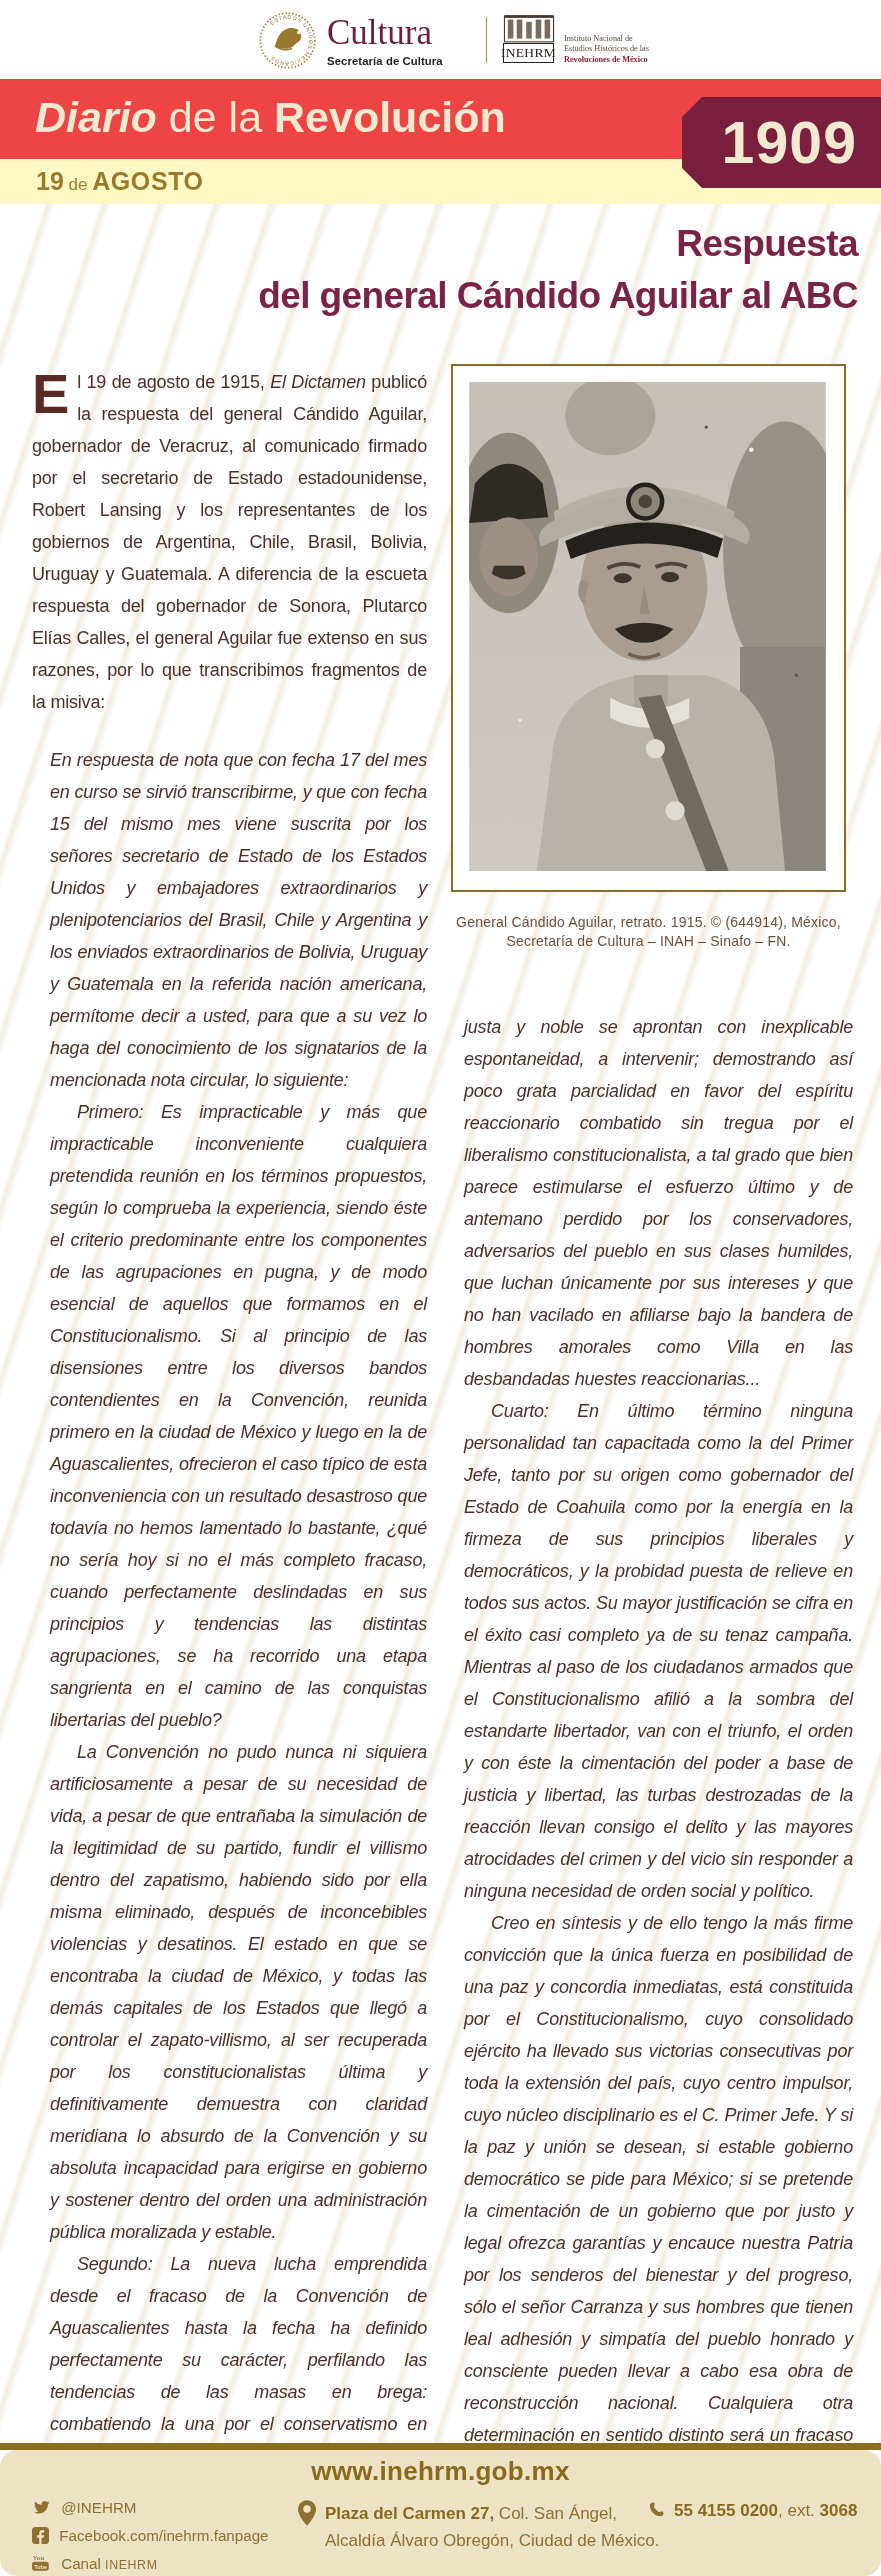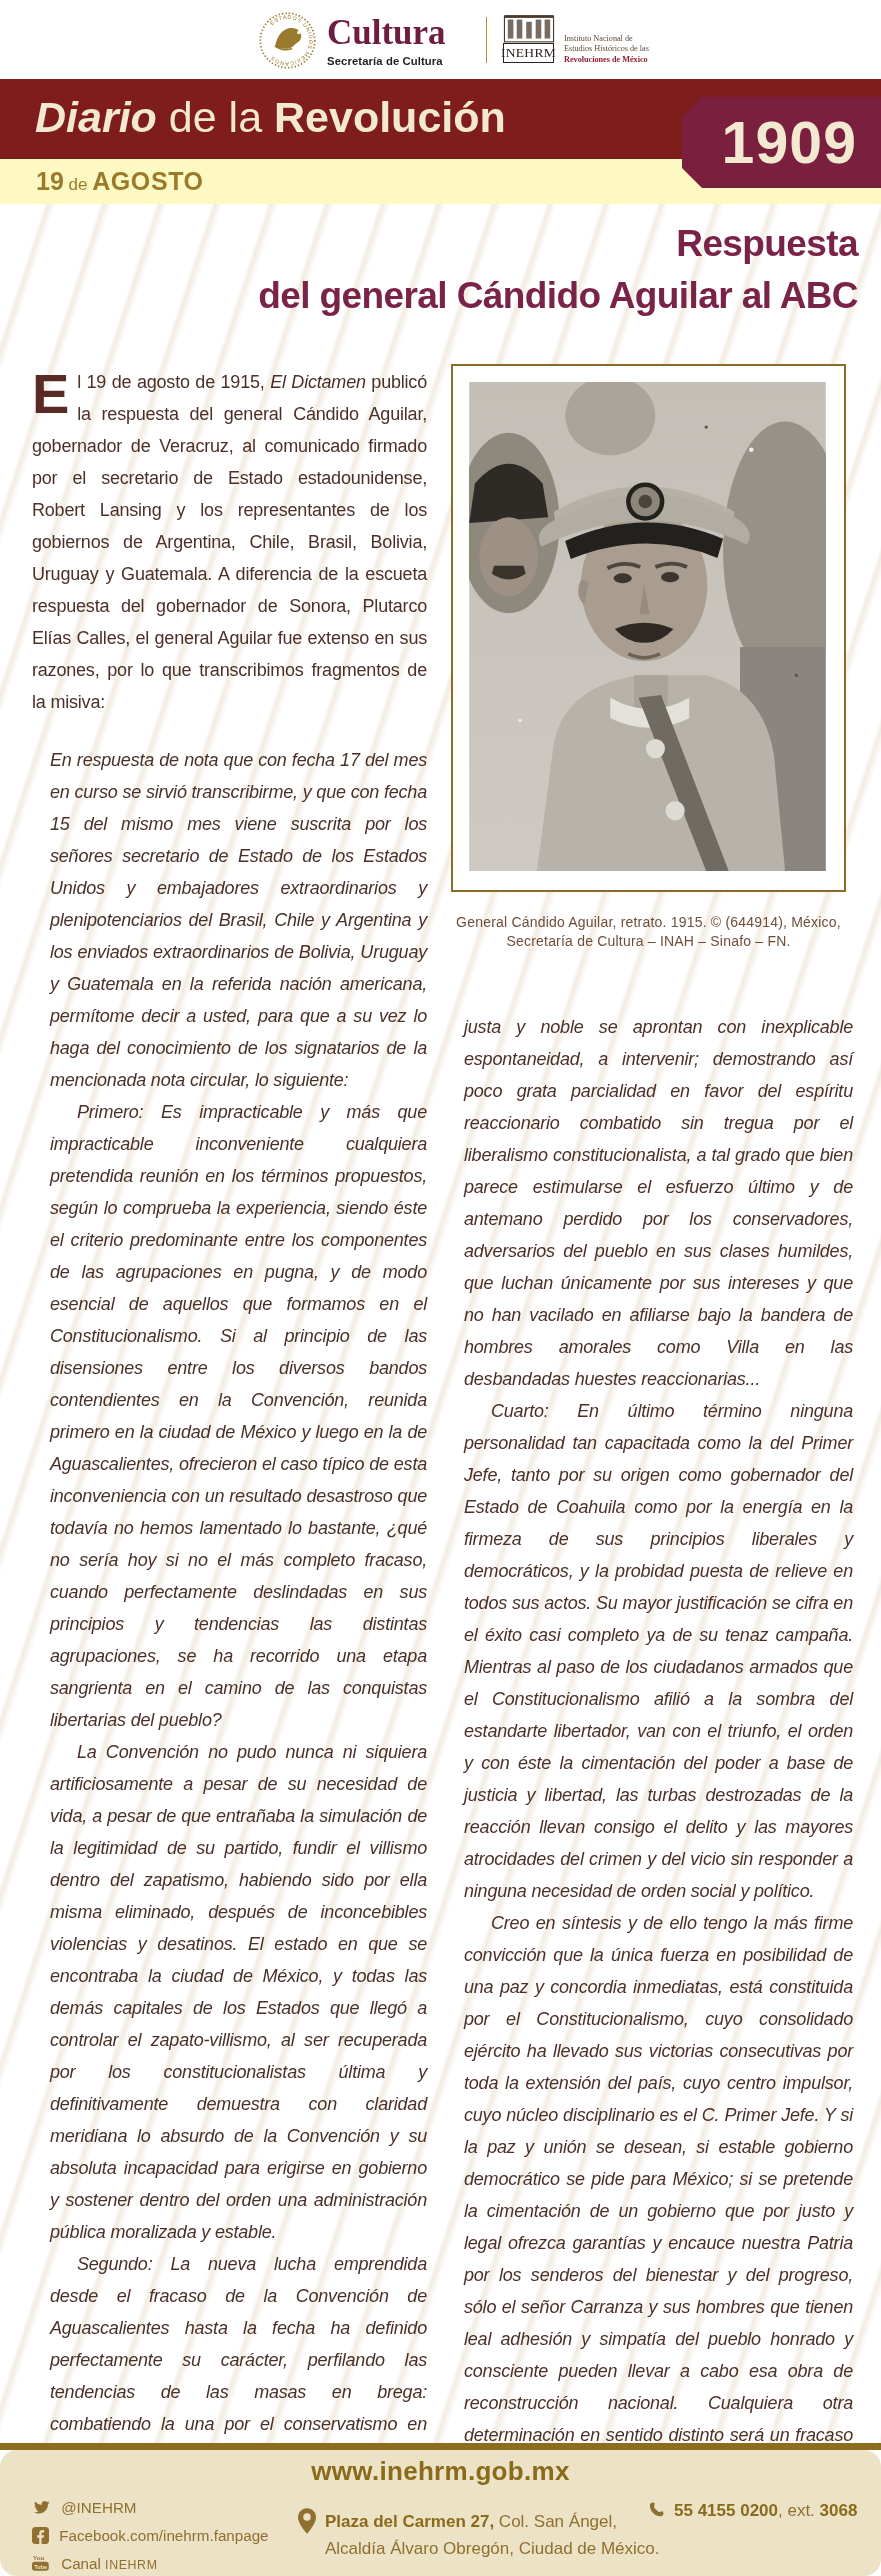--- a/index.html
+++ b/index.html
@@ -13,35 +13,35 @@
     background:repeating-linear-gradient(108deg,
       rgba(231,220,201,0) 0px, rgba(231,220,201,0) 42px,
       rgba(231,220,201,0.55) 46px, rgba(231,220,201,0) 53px);
     pointer-events:none;
   }
 
   
   #header{position:absolute;left:0;top:0;width:881px;height:79px;background:#ffffff;}
   #seal{position:absolute;left:258px;top:11.3px;width:59px;height:59px;}
   #brand{position:absolute;left:327px;top:14.7px;}
-  #brand .word{font-family:"Liberation Serif", serif;font-weight:bold;font-size:35px;line-height:35px;color:#6e1d41;}
+  #brand .word{font-family:"Liberation Serif", serif;font-weight:normal;font-size:35px;line-height:35px;color:#6e1d41;}
   #brand .sub{font-size:11.3px;font-weight:bold;color:#231f1c;margin-top:5.6px;letter-spacing:0.1px;}
   #logo-divider{position:absolute;left:486px;top:17px;width:1.1px;height:46px;background:#b08d2e;}
   #inehrm{position:absolute;left:503px;top:13.5px;width:169px;height:56px;}
   #inehrm .bldg{position:absolute;left:0;top:0;width:52px;height:29px;}
   #inehrm .acronym{
     position:absolute;left:0;top:29px;width:49px;height:18px;border:1.1px solid #2c2420;
     font-family:"Liberation Serif", serif;font-size:13.5px;color:#2c2420;
     display:flex;align-items:center;justify-content:center;letter-spacing:0.3px;
   }
   #inehrm .lines{position:absolute;left:61px;top:20px;font-family:"Liberation Serif", serif;font-size:8.2px;line-height:10.7px;color:#5a4a3c;white-space:nowrap;}
   #inehrm .lines .l3{color:#8e1f2f;font-weight:bold;}
 
   
-  #goldbar{position:absolute;left:0;top:79px;width:881px;height:80px;background:#7f1d1d;}
+  #goldbar{position:absolute;left:0;top:79px;width:881px;height:80px;background:#ef4444;}
   #goldbar .title{position:absolute;left:35px;top:10.2px;color:#f2e9d0;font-size:43px;line-height:56px;white-space:nowrap;}
   #goldbar .t-italic{font-style:italic;font-weight:bold;}
   #goldbar .t-mid{font-weight:normal;}
   #goldbar .t-bold{font-weight:bold;}
   #datebar{position:absolute;left:0;top:159px;width:881px;height:45px;background:#fef9c3;padding-left:24px;}
   #datebar .date{position:absolute;left:36px;top:8px;color:#9a7b2d;white-space:nowrap;}
   #datebar .d-day{font-size:25px;font-weight:bold;}
   #datebar .d-de{font-size:17px;}
   #datebar .d-month{font-size:25px;font-weight:bold;letter-spacing:0.6px;}
   #yearbox{
@@ -82,21 +82,21 @@
 
   
   #footer-bar{position:absolute;left:0;top:2443px;width:881px;height:6.8px;background:#8c6d1e;}
   #footer{position:absolute;left:0;top:2450px;width:881px;height:126px;background:#ece2c5;border-radius:17px;}
   #footer-url{position:absolute;left:0;top:5.6px;width:881px;text-align:center;font-size:26px;font-weight:bold;color:#8a6a1b;letter-spacing:0.3px;}
   .social{position:absolute;left:32px;top:47px;}
   .social .row{display:flex;align-items:center;margin-bottom:8px;height:20.3px;}
   .social .row svg{margin-right:10.2px;}
   .social .lbl{font-size:15.2px;color:#8f7030;}
   .smallcaps{font-size:12.4px;letter-spacing:0.6px;}
-  #address{position:absolute;left:298px;top:50px;display:flex;margin-top:8px;}
+  #address{position:absolute;left:298px;top:50px;display:flex;}
   #address .txt{margin-left:9px;font-size:17px;line-height:27px;color:#8f7030;}
   #address .b{font-weight:bold;color:#8a6a1b;}
   #phone{position:absolute;left:648px;top:51px;display:flex;align-items:flex-start;}
   #phone .txt{margin-left:9px;font-size:17px;color:#8f7030;}
   #phone .b{font-weight:bold;color:#8a6a1b;}
   .gold{fill:#8f7030;}
 </style>
 </head>
 <body>
 

